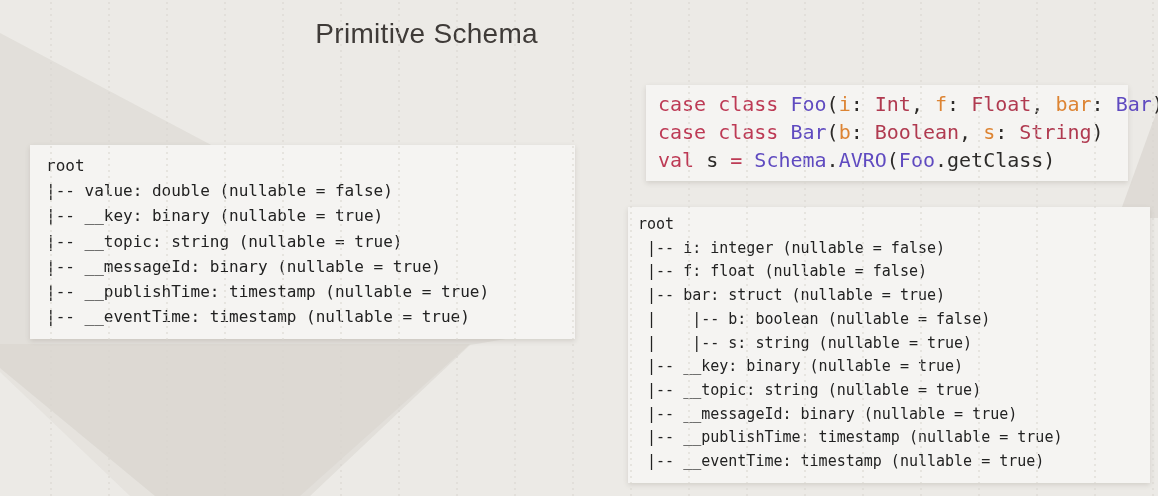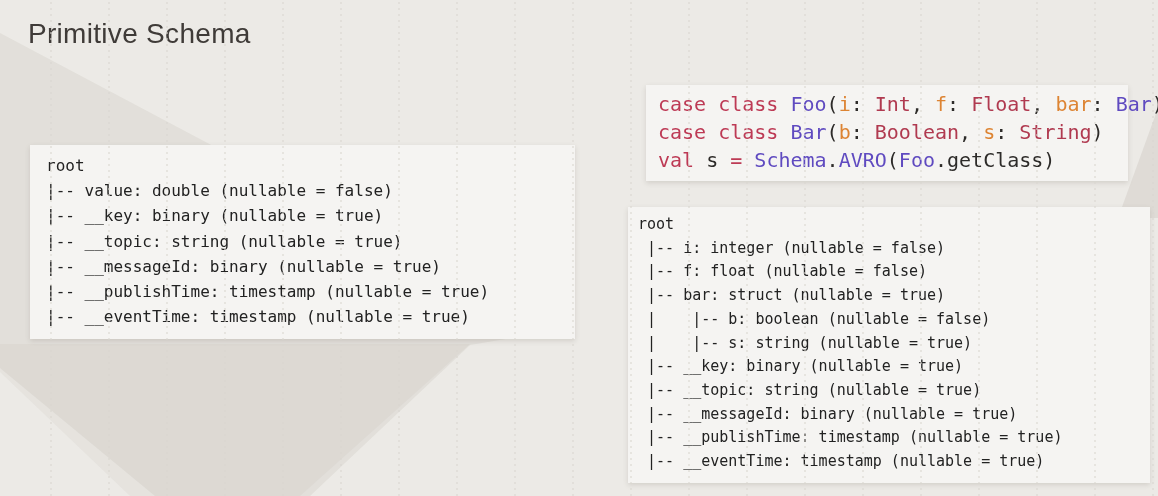--- a/index.html
+++ b/index.html
@@ -38,21 +38,21 @@
   .wedge-right {
     right:0; top:108px; width:40px; height:110px;
     background:rgba(176,168,158,0.22);
     clip-path:polygon(100% 0, 100% 100%, 0 100%);
   }
   .panel-title {
     position:absolute; top:16px;
     font-size:28px; line-height:36px;
     font-weight:500;
     color:#3f3b38;
-    text-align:left;
+    text-align:right;
     letter-spacing:.3px;
   }
   .title-left  { left:28px;  width:510px; }
   .title-right { left:618px; width:505px; }
   pre {
     margin:0;
     font-family:"DejaVu Sans Mono", monospace;
     white-space:pre;
   }
   .panel-block {

